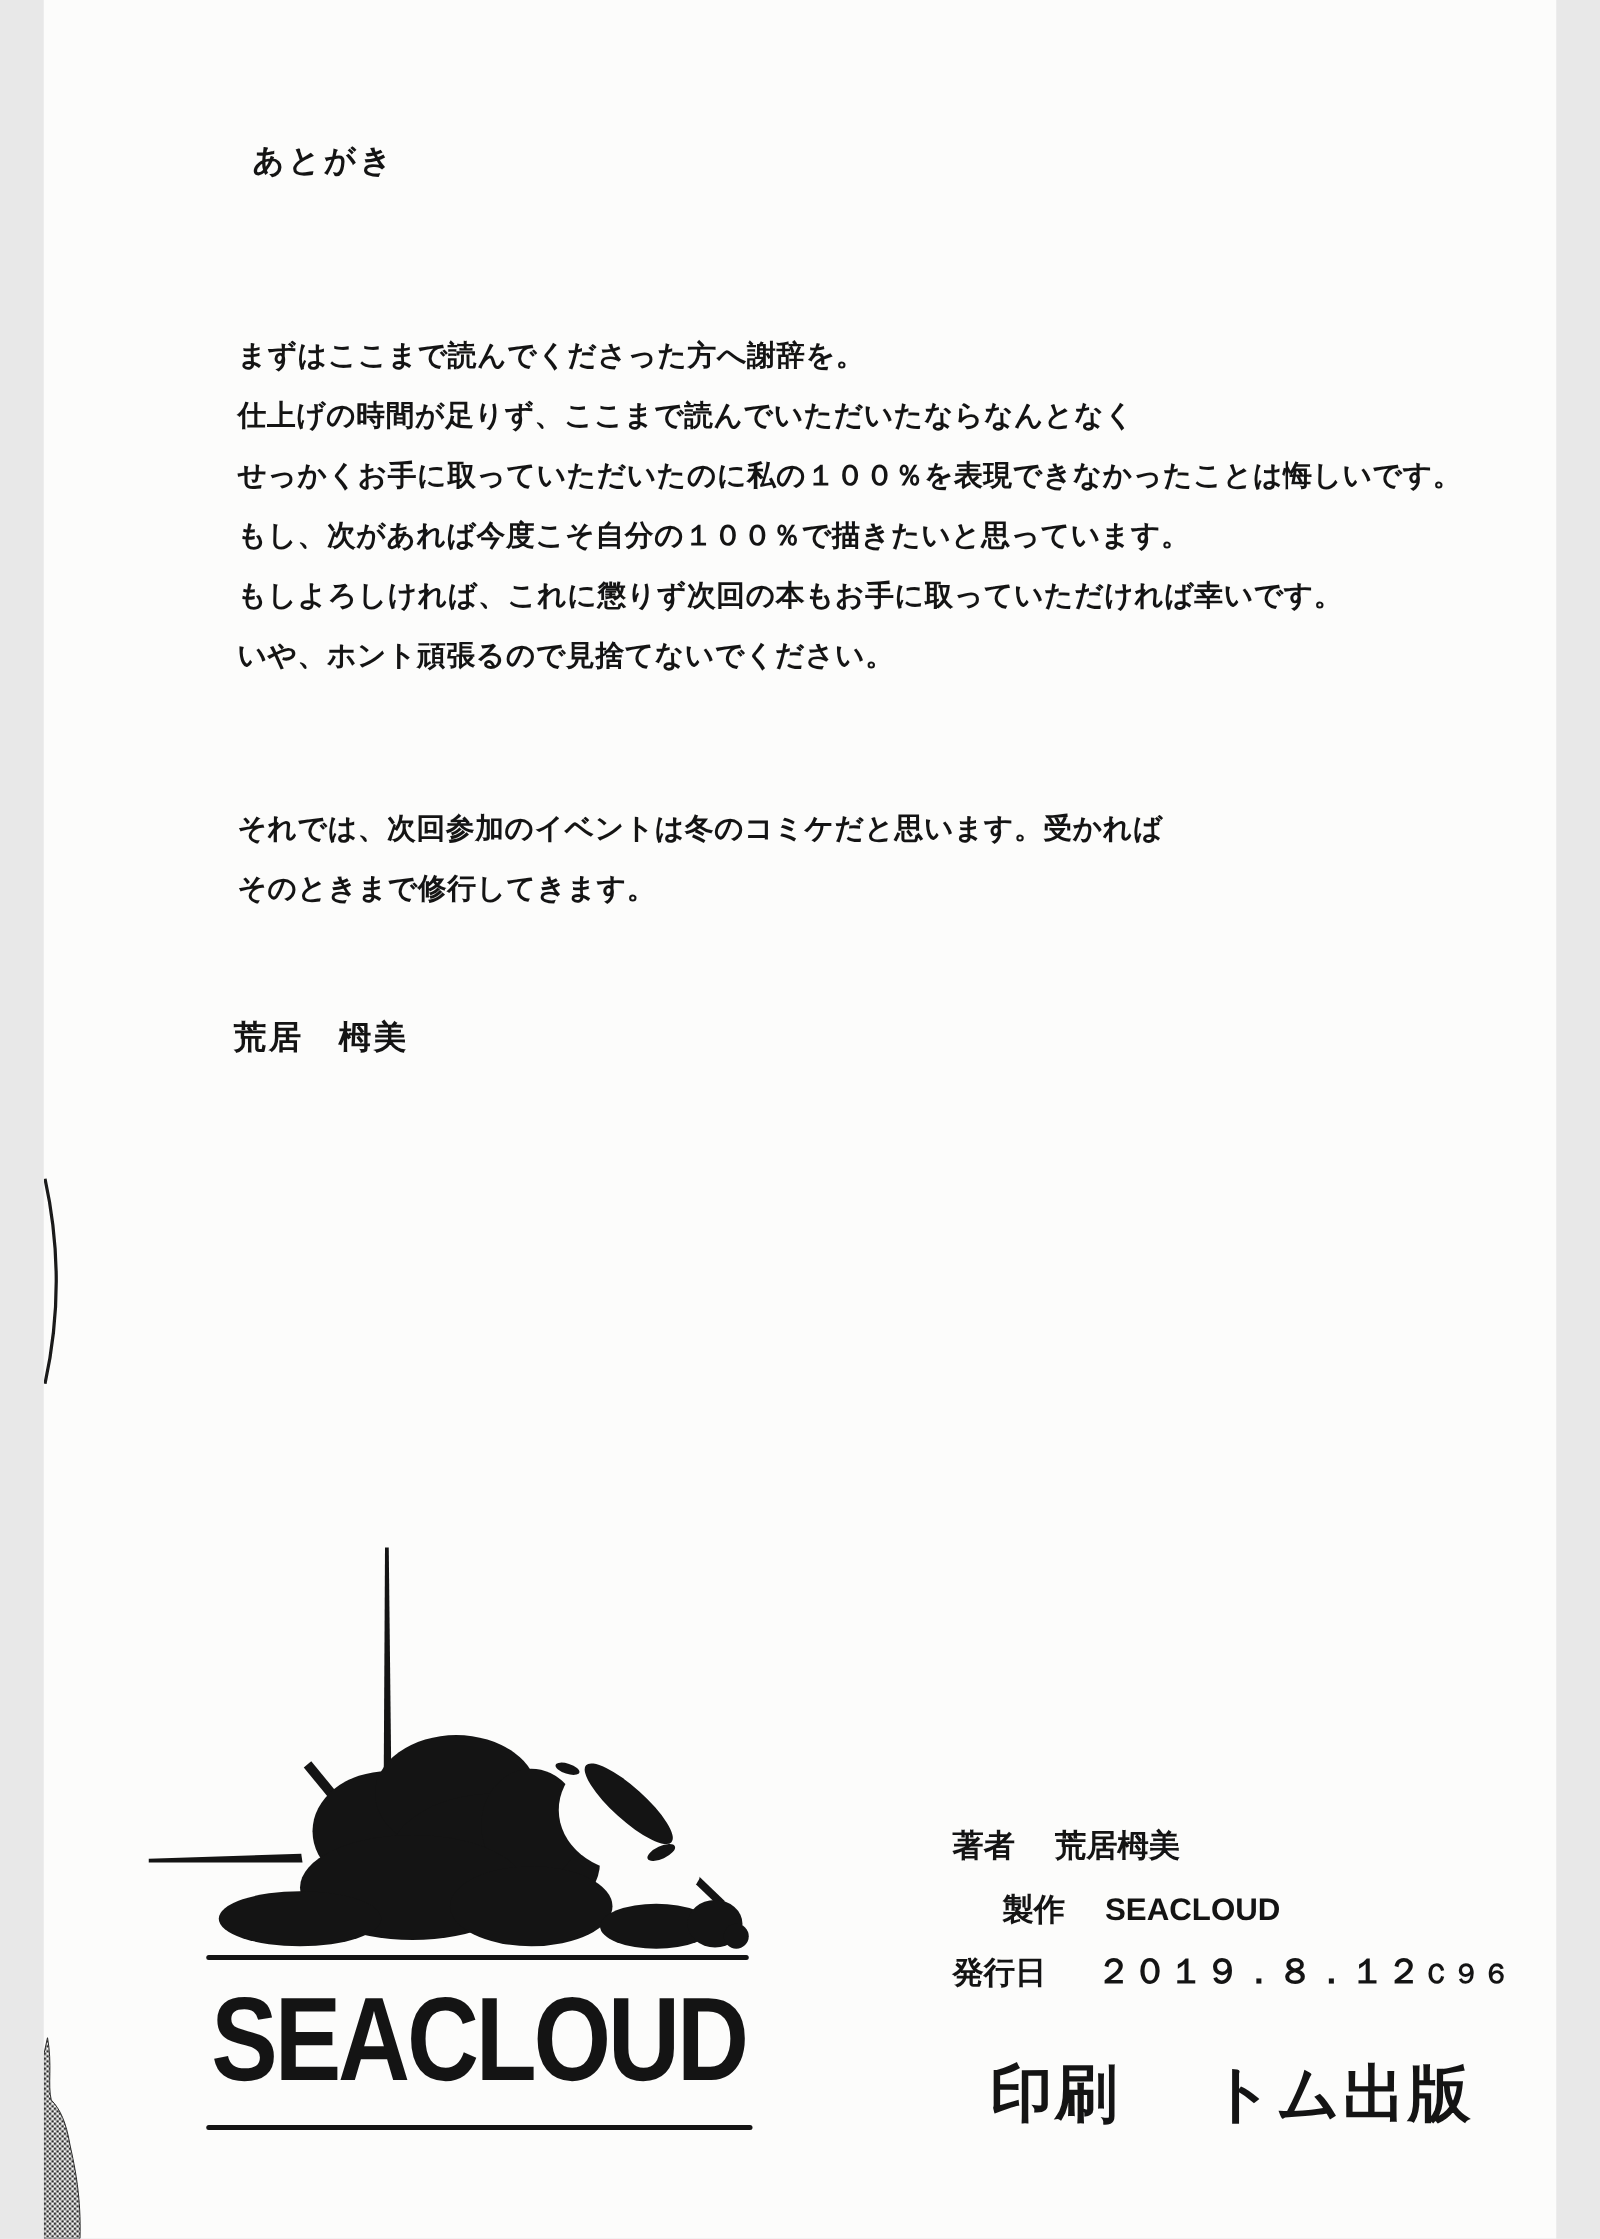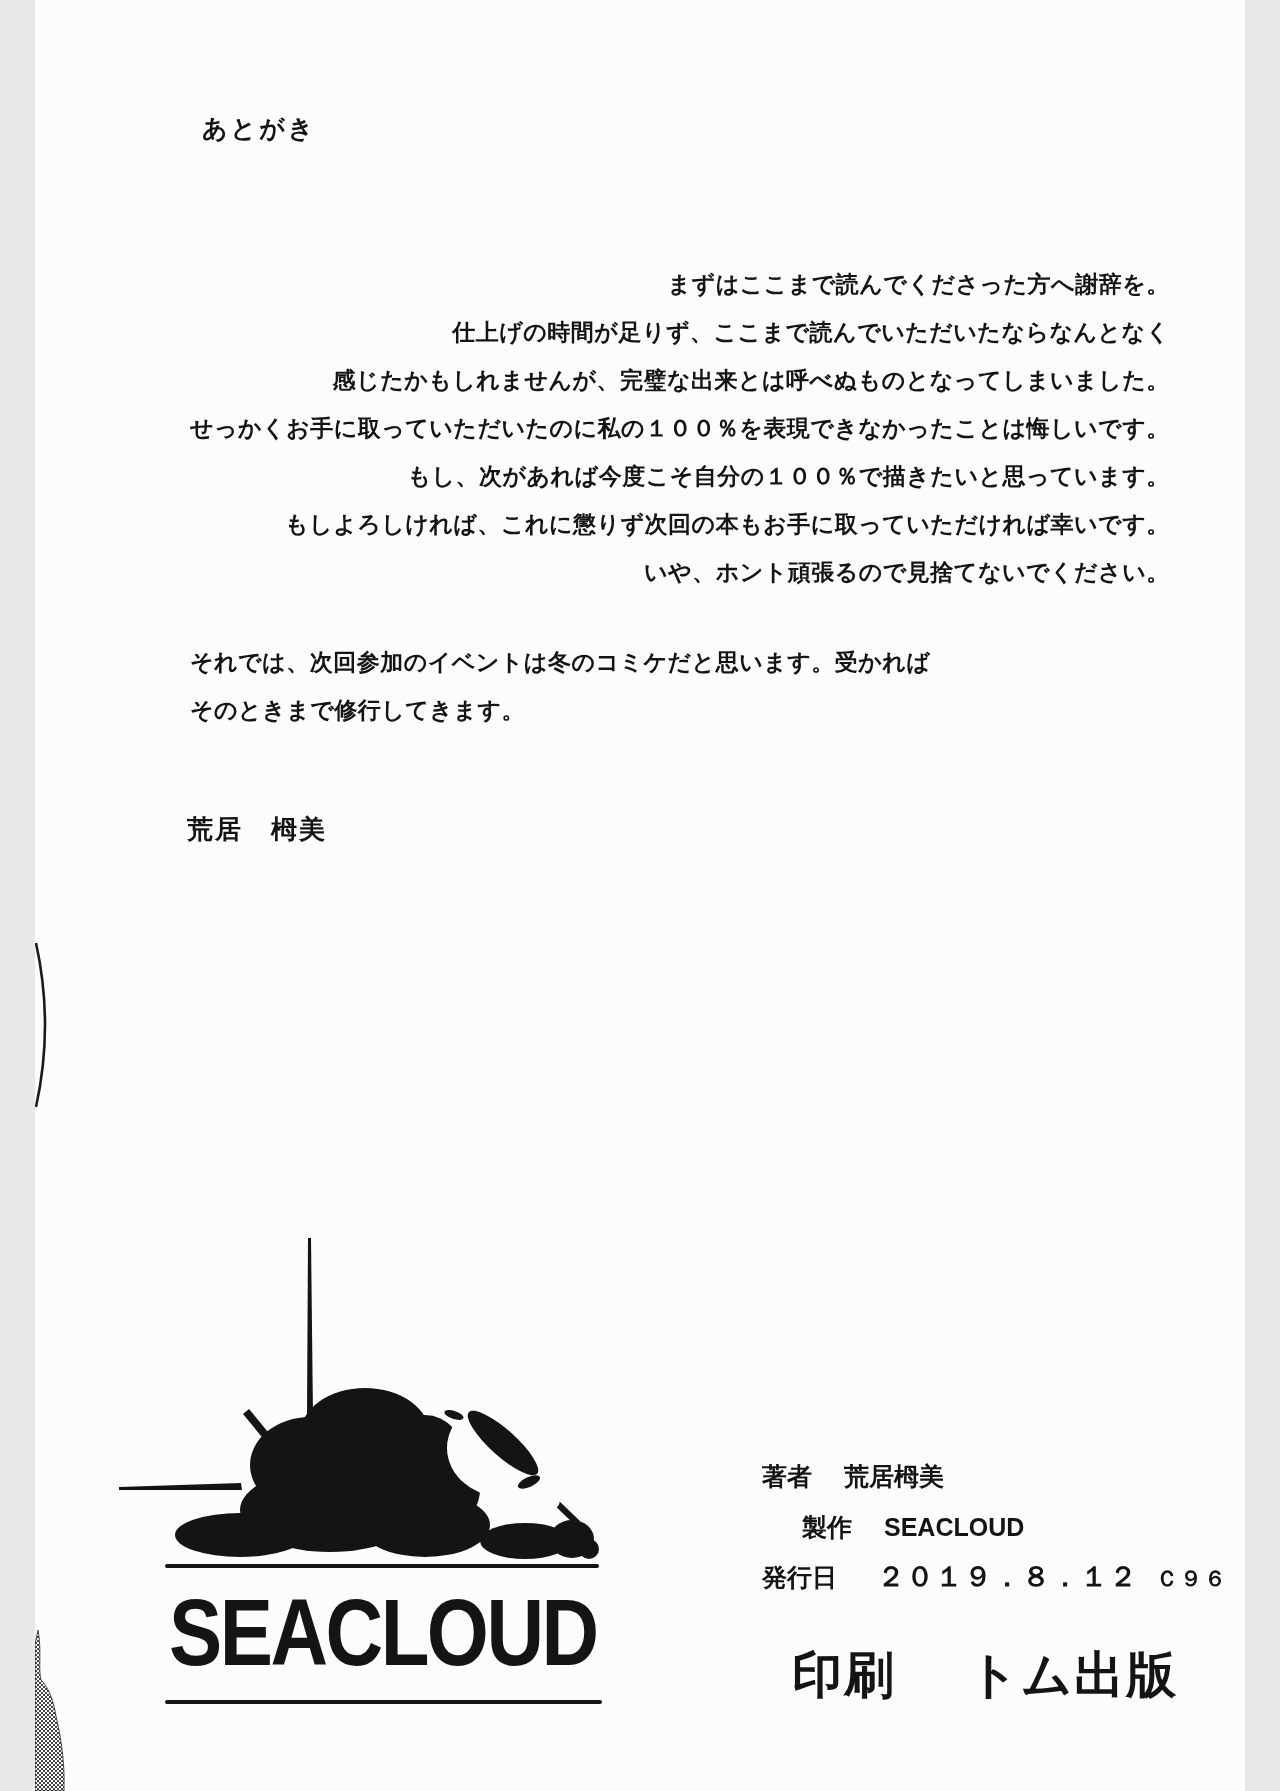--- a/index.html
+++ b/index.html
@@ -14,21 +14,21 @@
   }
   .heading{
     position:absolute;left:167px;top:112px;
     font-size:25px;font-weight:700;letter-spacing:3px;
   }
   .para{
     position:absolute;left:155px;
     font-size:23px;font-weight:700;line-height:48px;
     letter-spacing:0.5px;white-space:nowrap;
   }
-  .para1{top:260px;text-align:right;}
+  .para1{top:260px;}
   .para2{top:639px;font-family:Liberation Serif, serif;}
   .signature{
     position:absolute;left:152px;top:812px;
     font-size:26px;font-weight:700;letter-spacing:2px;
   }
   .edge-art{position:absolute;}
   .logo-svg{position:absolute;left:60px;top:1210px;}
   .rule{position:absolute;background:#141414;height:4px;border-radius:2px;}
   .rule-top{left:130px;top:1564px;width:434px;}
   .rule-bottom{left:130px;top:1700px;width:437px;}
@@ -43,35 +43,34 @@
     font-size:21.5px;font-weight:700;letter-spacing:0.5px;white-space:nowrap;
   }
   .colo-line{position:absolute;left:727px;font-weight:700;white-space:nowrap;}
   .colo-author{top:1460px;font-size:25px;}
   .colo-producer{top:1511px;font-size:25px;margin-left:40px;}
   .colo-date{top:1558px;font-size:25px;}
   .colo-label{display:inline-block;}
   .colo-author .colo-label,.colo-producer .colo-label{margin-right:32px;}
   .colo-date .colo-label{margin-right:40px;}
   .colo-date .colo-value{font-size:28px;letter-spacing:1px;}
-  .colo-event{font-size:22px;margin-left:18px;letter-spacing:2px;}
+  .colo-event{font-size:22px;letter-spacing:2px;}
   .colo-printer{top:1642px;font-size:50px;letter-spacing:2px;}
   .colo-printer .colo-label{margin-right:72px;margin-left:30px;}
 </style>
 </head>
 <body>
 
 <div class="page">
 
   <div class="heading">あとがき</div>
 
   <div class="para para1">
     <div>まずはここまで読んでくださった方へ謝辞を。</div>
     <div>仕上げの時間が足りず、ここまで読んでいただいたならなんとなく</div>
-    <div>感じたかもしれませんが、完璧な出来とは呼べぬものとなってしまいました。</div>
     <div>せっかくお手に取っていただいたのに私の１００％を表現できなかったことは悔しいです。</div>
     <div>もし、次があれば今度こそ自分の１００％で描きたいと思っています。</div>
     <div>もしよろしければ、これに懲りず次回の本もお手に取っていただければ幸いです。</div>
     <div>いや、ホント頑張るので見捨てないでください。</div>
   </div>
 
   <div class="para para2">
     <div>それでは、次回参加のイベントは冬のコミケだと思います。受かれば</div>
     <div>そのときまで修行してきます。</div>
   </div>

